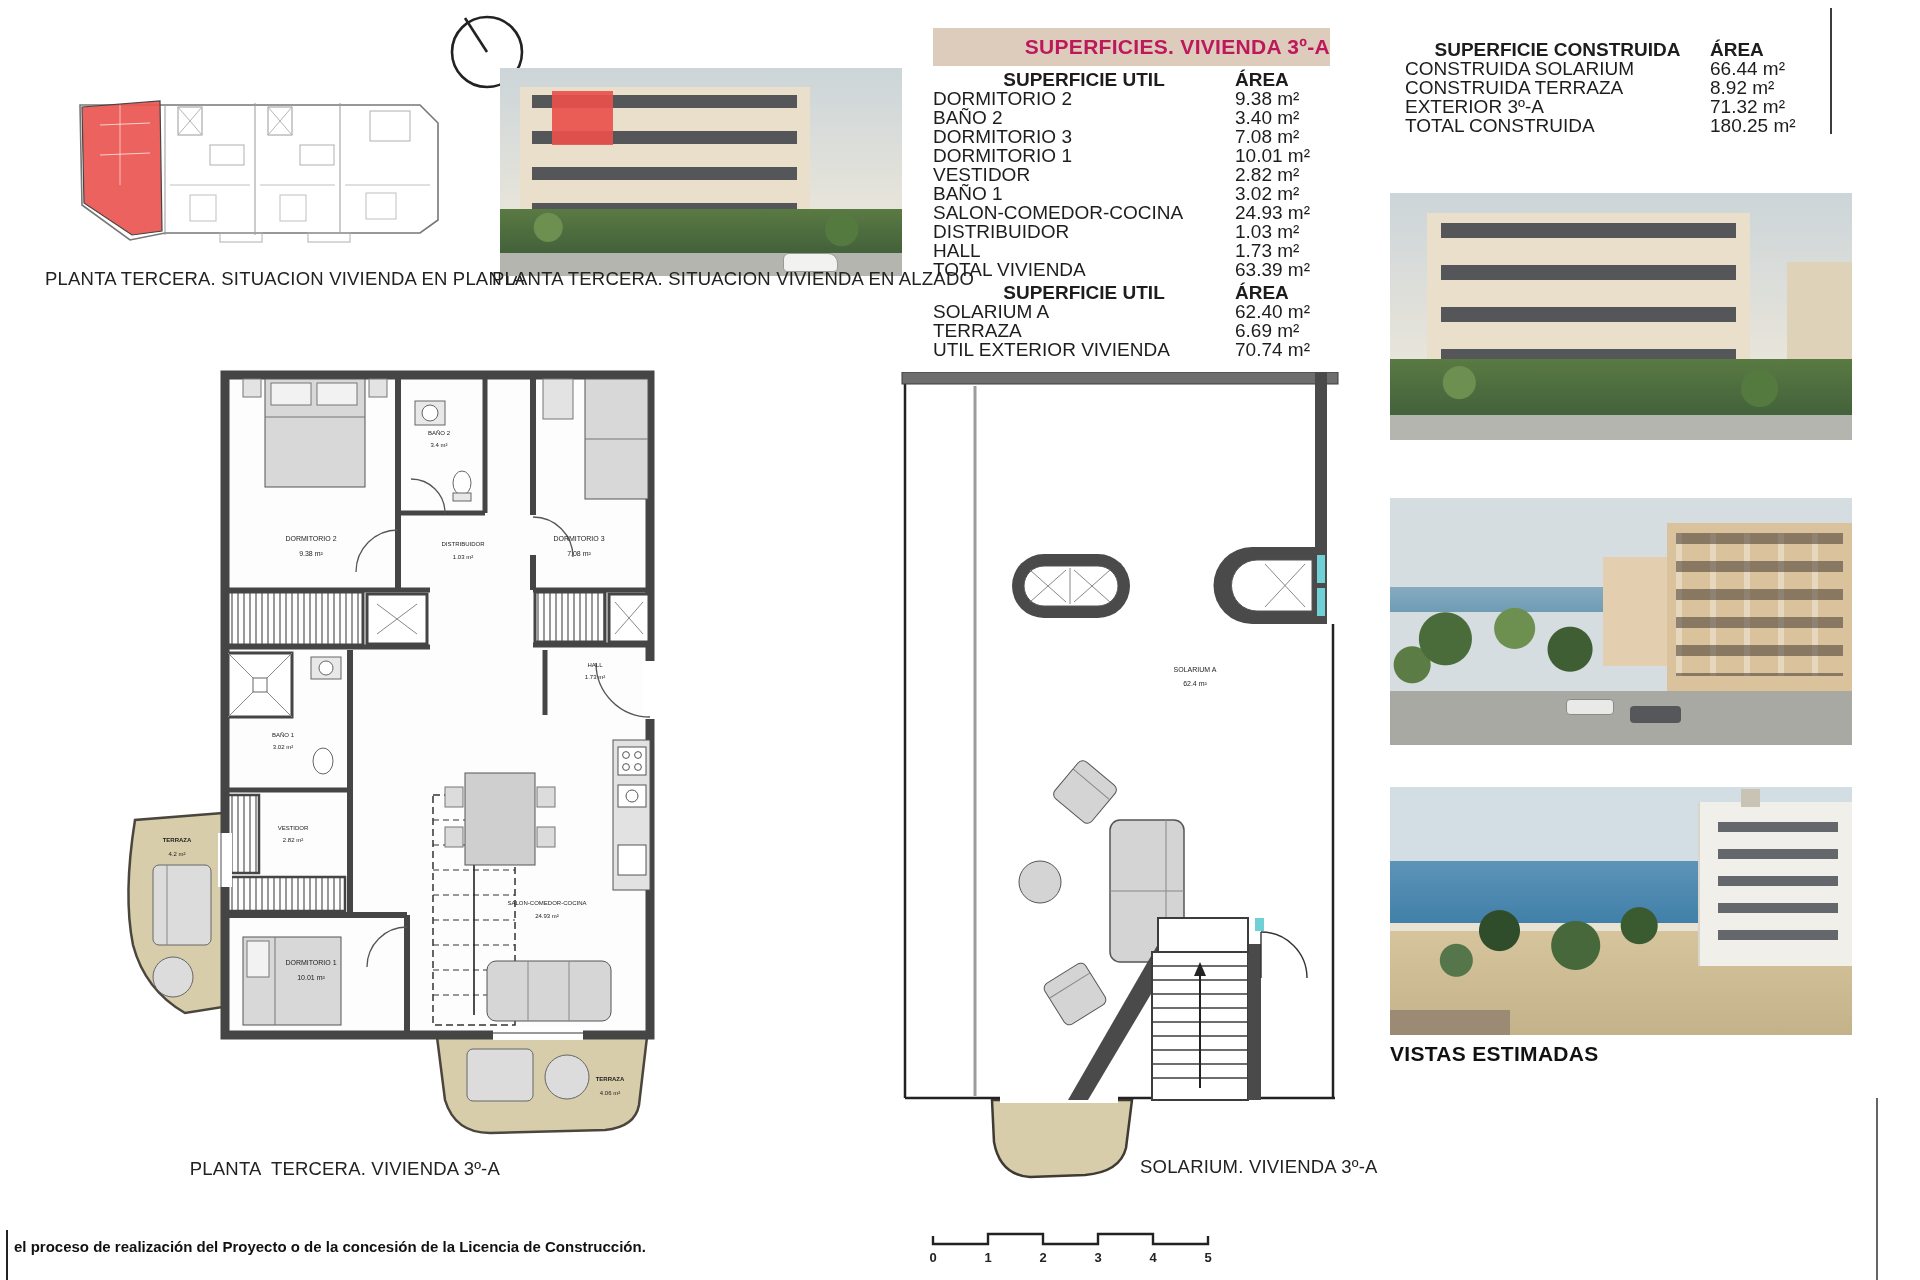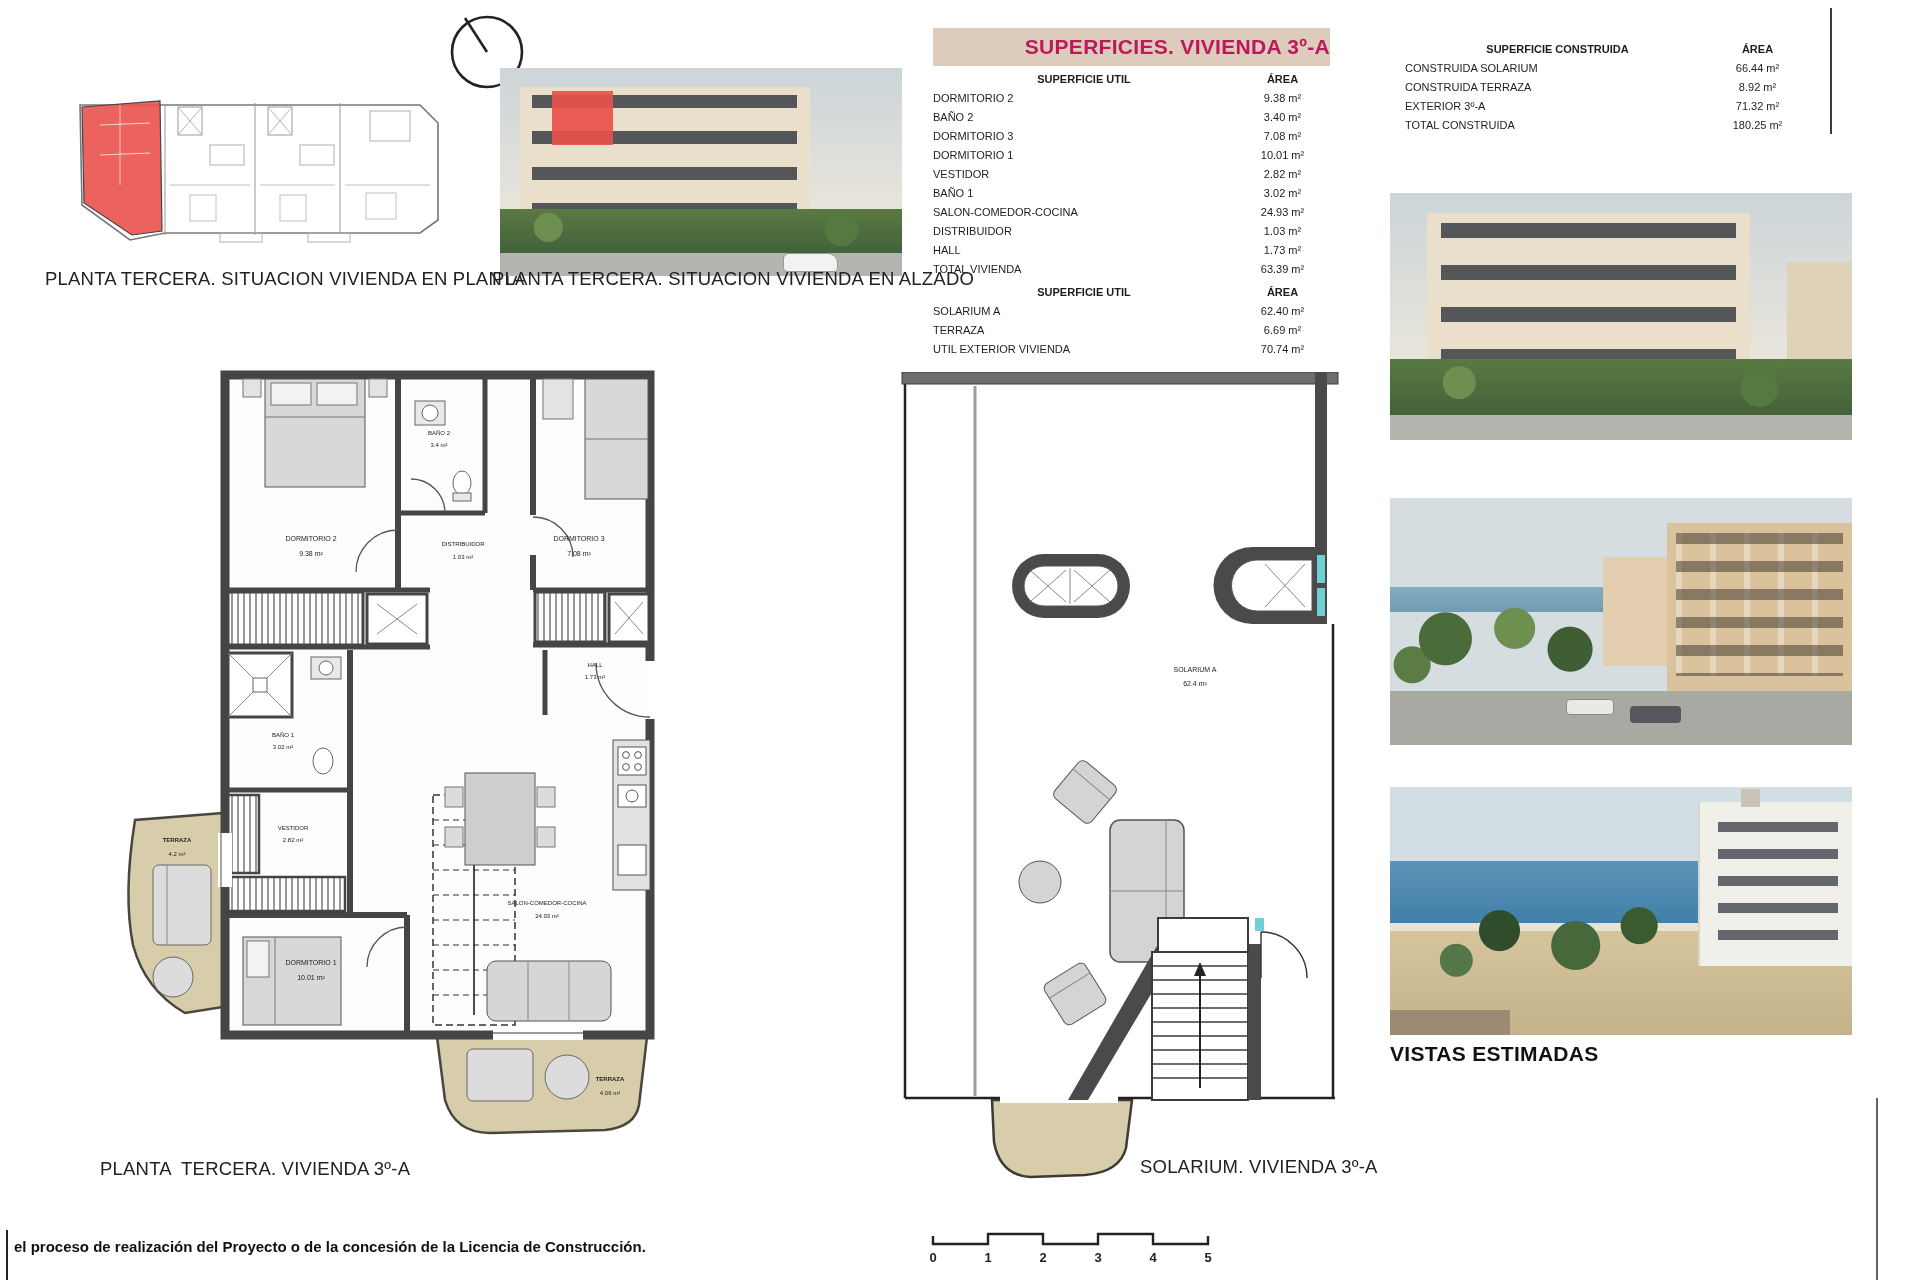--- a/index.html
+++ b/index.html
@@ -4,25 +4,25 @@
 <style>
   html,body{margin:0;padding:0;background:#e9e9e9;}
   #sheet{position:relative;width:1920px;height:1280px;background:#ffffff;overflow:hidden;
          font-family:"Liberation Sans", sans-serif;color:#1c1c1c;}
   .abs{position:absolute;}
   .caption{font-size:18.5px;color:#222;letter-spacing:.2px;white-space:pre;text-align:center;}
   
   .tbl{position:absolute;}
   .tbl-title{background:#ddcbbb;font-weight:bold;font-size:21px;text-align:right;
              height:38px;line-height:38px;letter-spacing:.3px;color:#be185d;}
-  .t-row{display:flex;justify-content:space-between;font-size:11px;line-height:19px;color:#1d1d1d;}
+  .t-row{display:flex;justify-content:space-between;font-size:19px;line-height:19px;color:#1d1d1d;}
   .t-row.head{font-weight:bold;margin-top:4px;}
   .t-row.head .t-label{text-align:center;}
   .t-label{flex:1;text-align:left;}
-  .t-area{width:95px;text-align:center;}
+  .t-area{width:95px;text-align:left;}
   
   .photo{position:absolute;overflow:hidden;background:#cfd8db;}
   .photo .sky{position:absolute;inset:0;}
   .vlabel{font-weight:bold;font-size:21px;letter-spacing:.3px;color:#111;}
   .disc{font-size:15px;font-weight:bold;line-height:21px;color:#111;}
   svg text{font-family:"Liberation Sans", sans-serif;}
   .plan-label{font-size:7px;fill:#1b1b1b;}
   .plan-label.sm{font-size:6px;}
 </style>
 </head>
@@ -332,21 +332,21 @@
       <text class="plan-label sm" x="168" y="372">BAÑO 1</text>
       <text class="plan-label sm" x="168" y="384">3.02 m²</text>
       <text class="plan-label sm" x="178" y="465">VESTIDOR</text>
       <text class="plan-label sm" x="178" y="477">2.82 m²</text>
       <text class="plan-label" x="196" y="600">DORMITORIO 1</text>
       <text class="plan-label" x="196" y="615">10.01 m²</text>
       <text class="plan-label sm" x="432" y="540">SALON-COMEDOR-COCINA</text>
       <text class="plan-label sm" x="432" y="553">24.93 m²</text>
     </g>
   </svg>
-  <div class="abs caption" style="left:100px;top:1158px;width:400px;text-align:left;">PLANTA  TERCERA. VIVIENDA 3º-A</div>
+  <div class="abs caption" style="left:100px;top:1158px;width:400px;text-align:right;">PLANTA  TERCERA. VIVIENDA 3º-A</div>
 
   <svg class="abs" style="left:900px;top:372px;" width="440" height="812" viewBox="0 0 440 812">
 
     <path d="M92,728 H232 L226,776 Q220,800 185,803 L130,805 Q100,803 94,770 Z" fill="#d8cdab" stroke="#3f3b33" stroke-width="2.5"></path>
 
     <g stroke="#222" stroke-width="2.5" fill="none">
       <path d="M5,12 V726"></path>
       <path d="M5,726 H435"></path>
       <path d="M433,252 V726"></path>
     </g>

